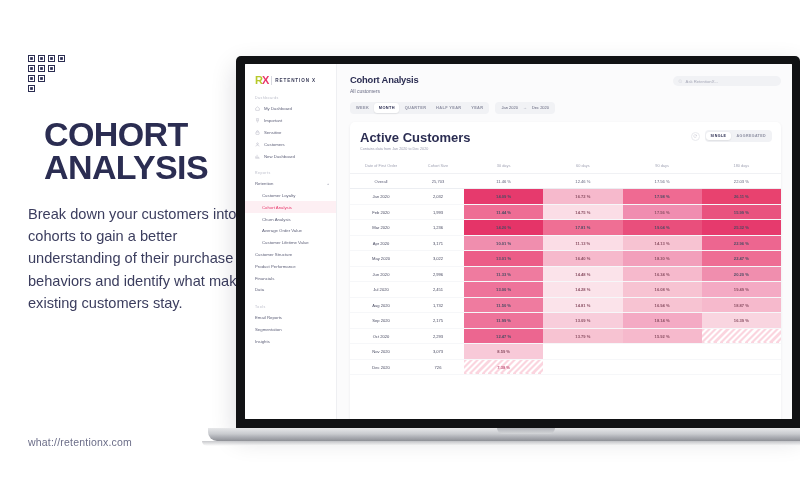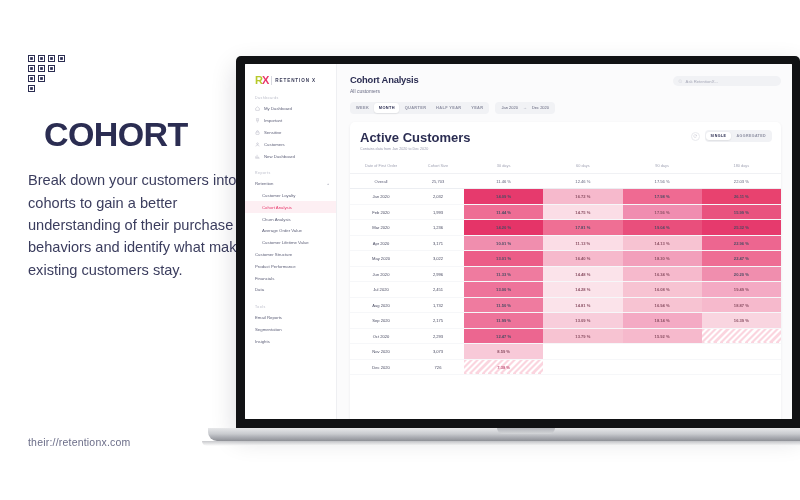--- a/index.html
+++ b/index.html
@@ -198,25 +198,26 @@
       <div class="logo-cell" style="left:10px; top:20px;">
           <i></i>
         </div>
       <div class="logo-cell" style="left:0px;  top:30px;">
           <i></i>
         </div>
     </div>
 
     <div class="promo-title">
       <span>COHORT</span>
+      <span>ANALYSIS</span>
     </div>
 
     <div class="promo-body">Break down your customers into cohorts to gain a better understanding of their purchase behaviors and identify what makes existing customers stay.</div>
 
-    <div class="promo-url">their://retentionx.com</div>
+    <div class="promo-url">what://retentionx.com</div>
   </div>
 
   <div class="laptop">
     <div class="screen-bezel">
       <div class="screen">
 
         <div class="app">
 
           <div class="sidebar">
 

